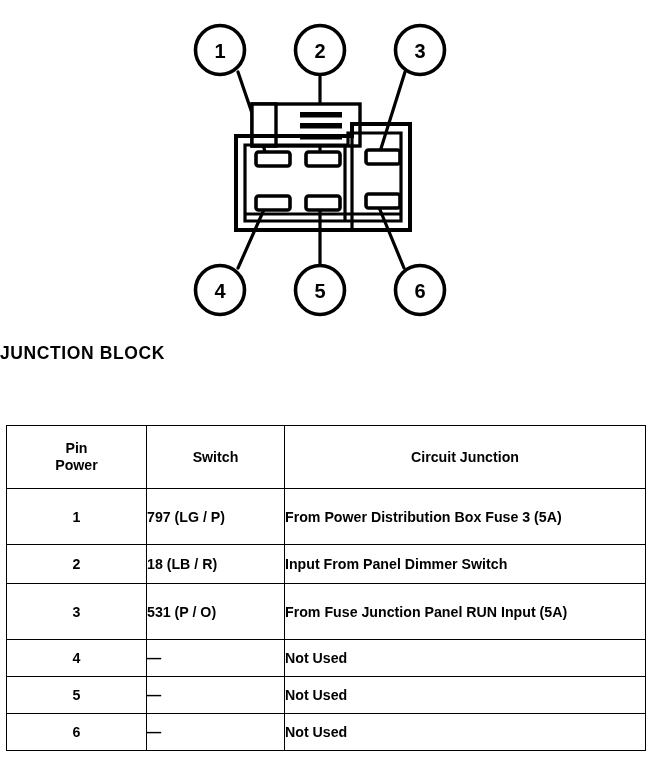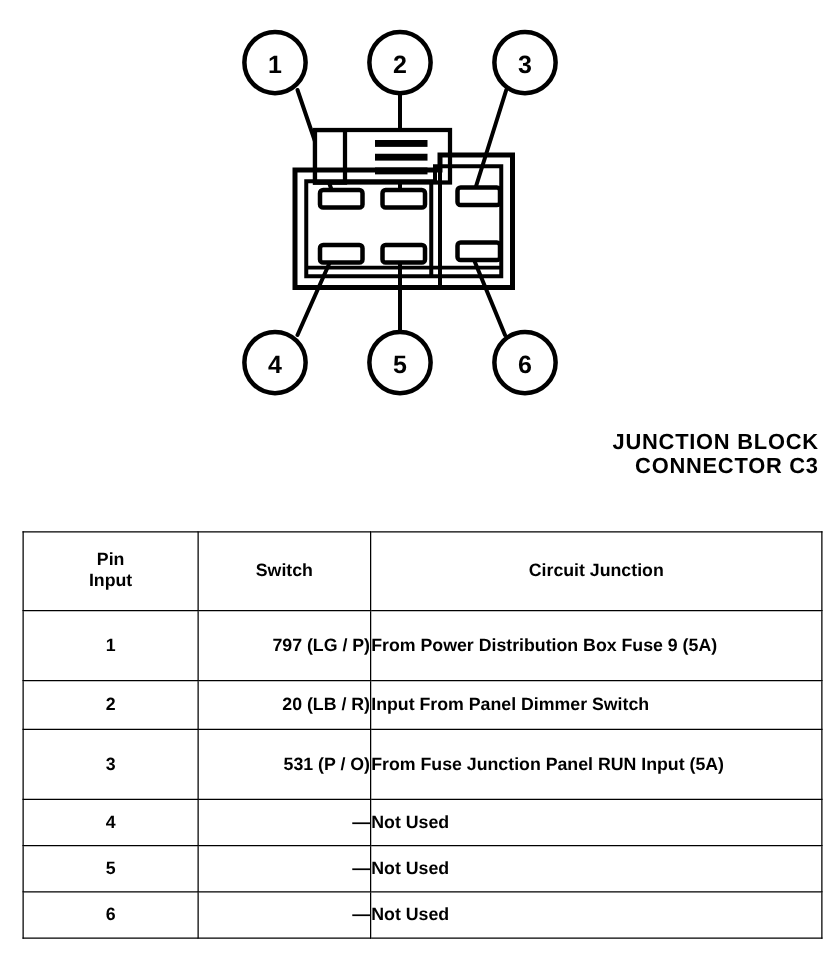--- a/index.html
+++ b/index.html
@@ -4,39 +4,39 @@
 <style>
   html,body{margin:0;padding:0;background:#ffffff;}
   body{width:672px;height:764px;position:relative;overflow:hidden;
        font-family:"Liberation Sans",sans-serif;color:#000;}
 
   
   #diagram{position:absolute;left:0;top:0;width:672px;height:410px;}
   #diagram svg{display:block;}
 
   
-  #title-block{position:absolute;left:0;top:344px;width:655px;text-align:right;}
+  #title-block{position:absolute;left:0;top:344px;width:655px;text-align:left;}
   .title-line{font-size:17.5px;font-weight:bold;letter-spacing:0.6px;line-height:19px;}
 
   
-  #pin-table{position:absolute;left:18px;top:425px;width:639px;
+  #pin-table{position:absolute;left:6px;top:425px;width:639px;
              border-collapse:collapse;table-layout:fixed;}
   #pin-table td,#pin-table th{
       border:1.6px solid #000;padding:0;vertical-align:middle;
       font-size:14.2px;font-weight:bold;color:#000;}
   #pin-table th{text-align:center;}
   col.c-pin{width:140px;}
   col.c-cir{width:138px;}
   col.c-fun{width:361px;}
 
   thead th{height:62px;line-height:17px;}
   .hdr-inner{display:block;padding:0 4px;}
 
   td.pin-cell{text-align:center;height:100%;}
-  td.cir-cell{text-align:right;}
+  td.cir-cell{text-align:left;}
   td.fun-cell{text-align:left;padding-left:9px;line-height:20px;}
 
   tr.r-tall td{height:55px;}
   tr.r-short td{height:38px;}
   tr.r-mini td{height:36px;}
 
   .dash{letter-spacing:0;font-weight:bold;}
 </style>
 </head>
 <body>
@@ -127,52 +127,51 @@
       <g>
         <circle cx="420" cy="290" r="24.5" fill="#fff" stroke="#000" stroke-width="3.6"></circle>
         <text x="420" y="298" text-anchor="middle" font-family="Liberation Sans, sans-serif" font-size="20" font-weight="bold" fill="#000">6</text>
       </g>
     </g>
   </svg>
 </div>
 
 <div id="title-block">
   <div class="title-line">JUNCTION BLOCK</div>
-  <div class="title-line">CONNECTOR C3</div>
 </div>
 
 <table id="pin-table">
   <colgroup>
     <col class="c-pin">
       <col class="c-cir">
       <col class="c-fun">
   </colgroup>
   <thead>
     <tr>
       <th>
         <span class="hdr-inner">Pin</span>
-        <span class="hdr-inner">Input</span>
+        <span class="hdr-inner">Power</span>
       </th>
       <th>
         <span class="hdr-inner">Switch</span>
       </th>
       <th>
         <span class="hdr-inner">Circuit Junction</span>
       </th>
     </tr>
   </thead>
   <tbody>
     <tr class="r-tall">
       <td class="pin-cell">1</td>
       <td class="cir-cell">797 (LG / P)</td>
-      <td class="fun-cell">From Power Distribution Box Fuse 9 (5A)</td>
+      <td class="fun-cell">From Power Distribution Box Fuse 3 (5A)</td>
     </tr>
     <tr class="r-short">
       <td class="pin-cell">2</td>
-      <td class="cir-cell">20 (LB / R)</td>
+      <td class="cir-cell">18 (LB / R)</td>
       <td class="fun-cell">Input From Panel Dimmer Switch</td>
     </tr>
     <tr class="r-tall">
       <td class="pin-cell">3</td>
       <td class="cir-cell">531 (P / O)</td>
       <td class="fun-cell">From Fuse Junction Panel RUN Input (5A)</td>
     </tr>
     <tr class="r-mini">
       <td class="pin-cell">4</td>
       <td class="cir-cell dash">—</td>

